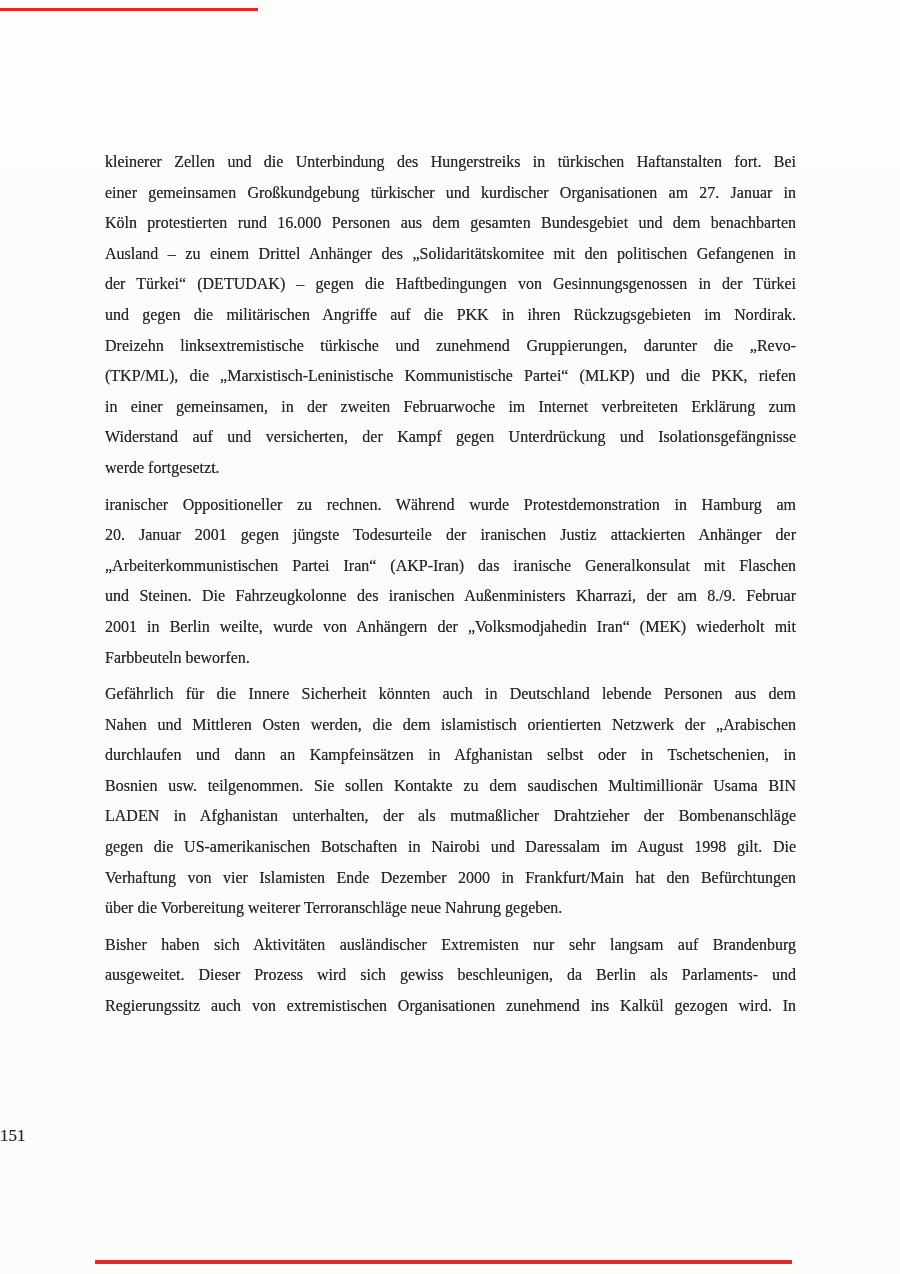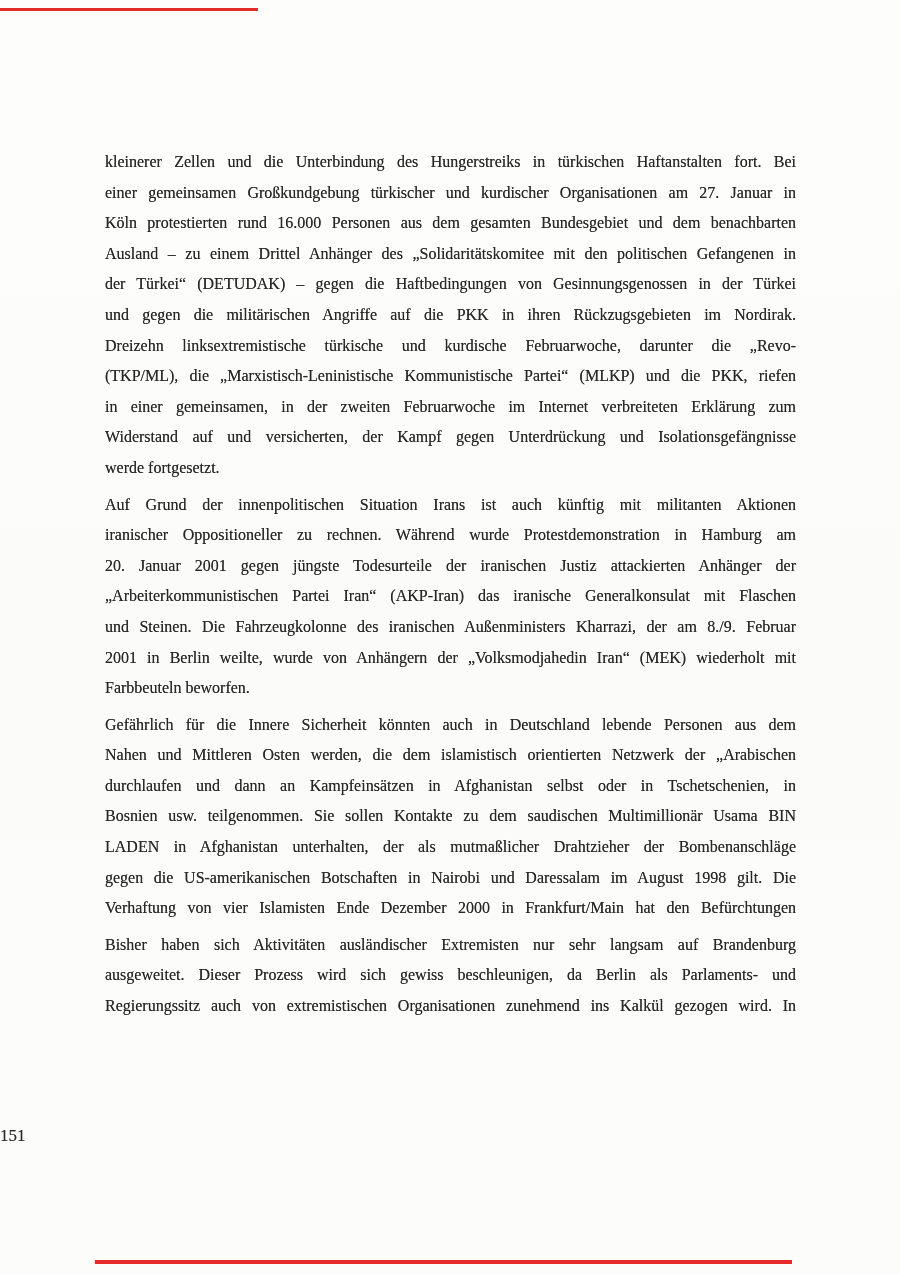--- a/index.html
+++ b/index.html
@@ -77,43 +77,43 @@
 <div class="scan-page">
   <div class="red-mark red-mark-top"></div>
   <div class="text-column">
       <div class="para">
         <div class="tline">kleinerer Zellen und die Unterbindung des Hungerstreiks in türkischen Haftanstalten fort. Bei</div>
         <div class="tline">einer gemeinsamen Großkundgebung türkischer und kurdischer Organisationen am 27. Januar in</div>
         <div class="tline">Köln protestierten rund 16.000 Personen aus dem gesamten Bundesgebiet und dem benachbarten</div>
         <div class="tline">Ausland – zu einem Drittel Anhänger des „Solidaritätskomitee mit den politischen Gefangenen in</div>
         <div class="tline">der Türkei“ (DETUDAK) – gegen die Haftbedingungen von Gesinnungsgenossen in der Türkei</div>
         <div class="tline">und gegen die militärischen Angriffe auf die PKK in ihren Rückzugsgebieten im Nordirak.</div>
-        <div class="tline">Dreizehn linksextremistische türkische und kurdische Februarwoche, darunter die „Revo-</div>
+        <div class="tline">Dreizehn linksextremistische türkische und zunehmend Gruppierungen, darunter die „Revo-</div>
         <div class="tline">(TKP/ML), die „Marxistisch-Leninistische Kommunistische Partei“ (MLKP) und die PKK, riefen</div>
         <div class="tline">in einer gemeinsamen, in der zweiten Februarwoche im Internet verbreiteten Erklärung zum</div>
         <div class="tline">Widerstand auf und versicherten, der Kampf gegen Unterdrückung und Isolationsgefängnisse</div>
         <div class="tline tline-last">werde fortgesetzt.</div>
       </div>
       <div class="para">
-        <div class="tline">Auf Grund der innenpolitischen Situation Irans ist auch künftig mit militanten Aktionen</div>
         <div class="tline">iranischer Oppositioneller zu rechnen. Während wurde Protestdemonstration in Hamburg am</div>
         <div class="tline">20. Januar 2001 gegen jüngste Todesurteile der iranischen Justiz attackierten Anhänger der</div>
         <div class="tline">„Arbeiterkommunistischen Partei Iran“ (AKP-Iran) das iranische Generalkonsulat mit Flaschen</div>
         <div class="tline">und Steinen. Die Fahrzeugkolonne des iranischen Außenministers Kharrazi, der am 8./9. Februar</div>
         <div class="tline">2001 in Berlin weilte, wurde von Anhängern der „Volksmodjahedin Iran“ (MEK) wiederholt mit</div>
         <div class="tline tline-last">Farbbeuteln beworfen.</div>
       </div>
       <div class="para">
         <div class="tline">Gefährlich für die Innere Sicherheit könnten auch in Deutschland lebende Personen aus dem</div>
         <div class="tline">Nahen und Mittleren Osten werden, die dem islamistisch orientierten Netzwerk der „Arabischen</div>
         <div class="tline">durchlaufen und dann an Kampfeinsätzen in Afghanistan selbst oder in Tschetschenien, in</div>
         <div class="tline">Bosnien usw. teilgenommen. Sie sollen Kontakte zu dem saudischen Multimillionär Usama BIN</div>
         <div class="tline">LADEN in Afghanistan unterhalten, der als mutmaßlicher Drahtzieher der Bombenanschläge</div>
         <div class="tline">gegen die US-amerikanischen Botschaften in Nairobi und Daressalam im August 1998 gilt. Die</div>
         <div class="tline">Verhaftung von vier Islamisten Ende Dezember 2000 in Frankfurt/Main hat den Befürchtungen</div>
+        <div class="tline tline-last">über die Vorbereitung weiterer Terroranschläge neue Nahrung gegeben.</div>
       </div>
       <div class="para">
         <div class="tline">Bisher haben sich Aktivitäten ausländischer Extremisten nur sehr langsam auf Brandenburg</div>
         <div class="tline">ausgeweitet. Dieser Prozess wird sich gewiss beschleunigen, da Berlin als Parlaments- und</div>
         <div class="tline">Regierungssitz auch von extremistischen Organisationen zunehmend ins Kalkül gezogen wird. In</div>
       </div>
     </div>
   <div class="page-number">151</div>
   <div class="red-mark red-mark-bottom"></div>
 </div>

